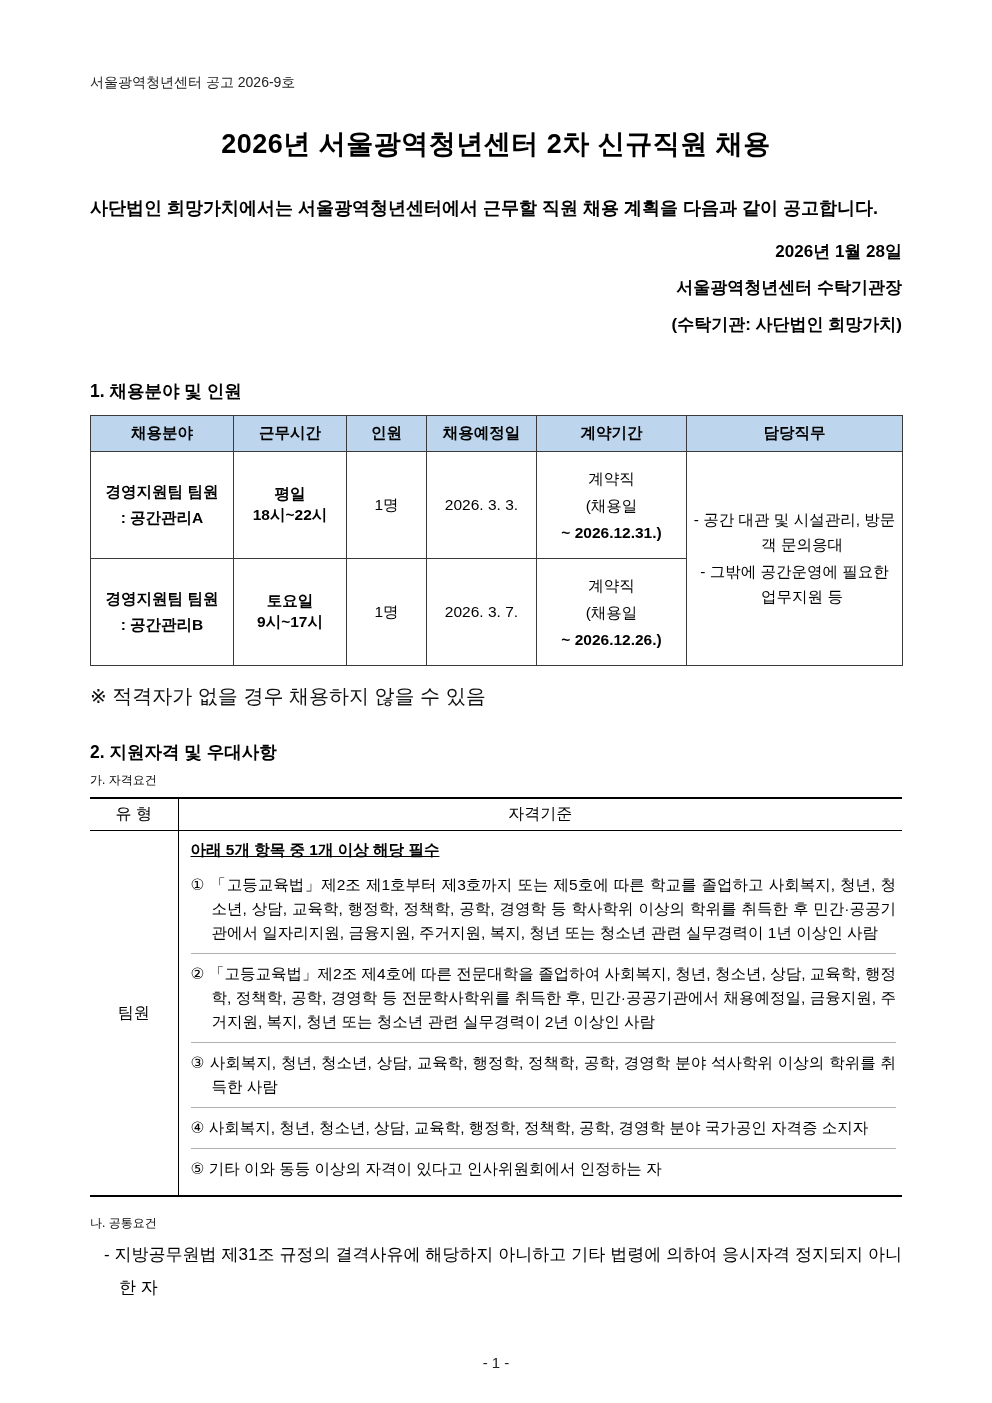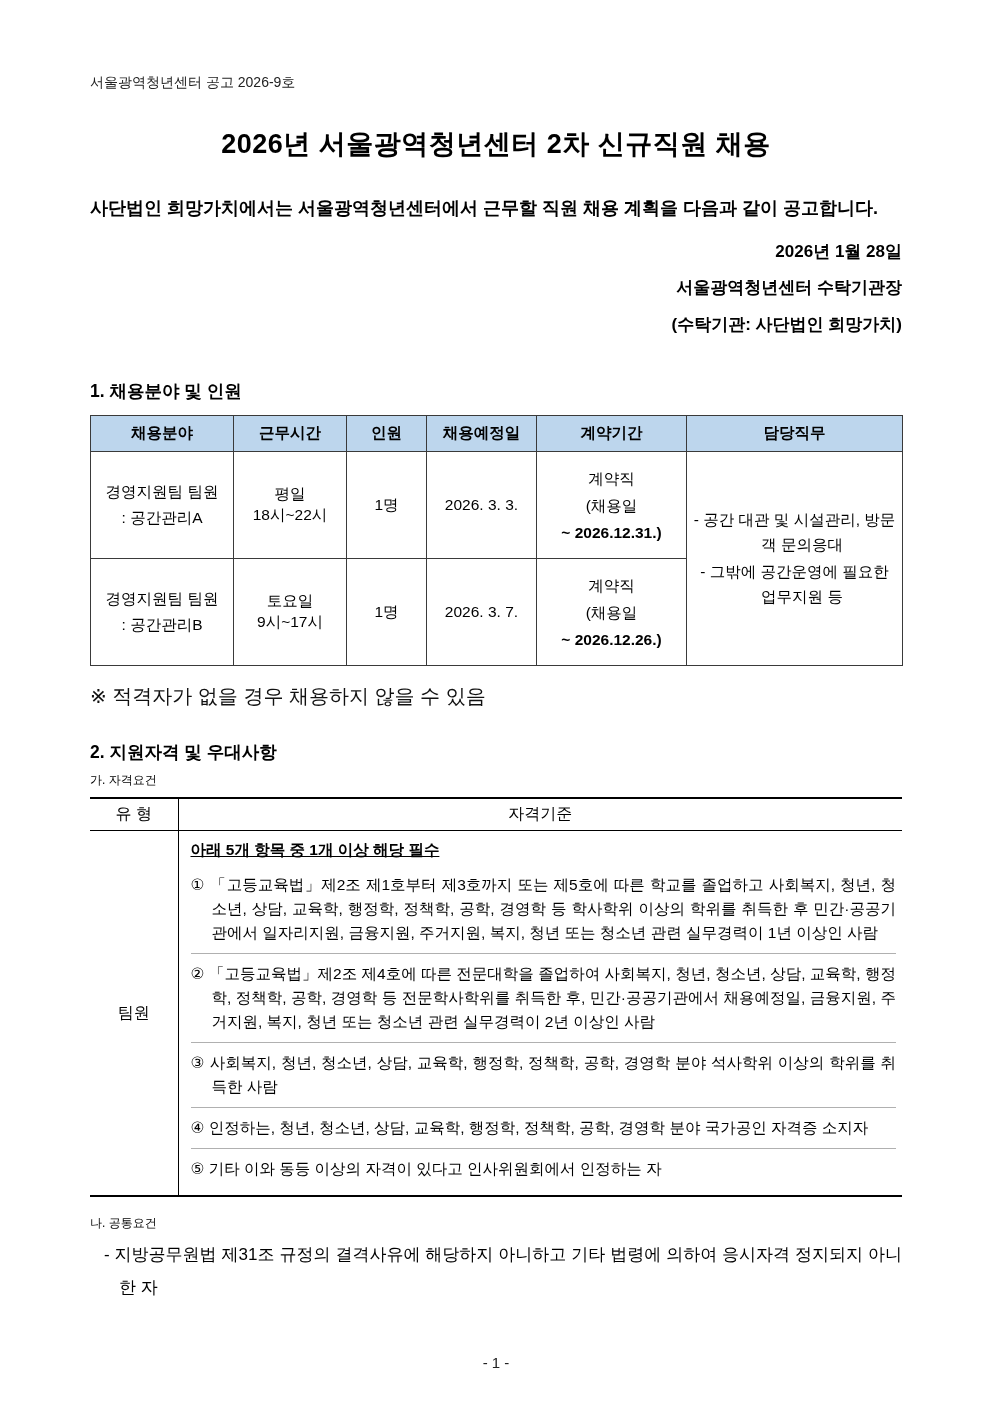--- a/index.html
+++ b/index.html
@@ -48,21 +48,21 @@
     border: 1px solid #3a3a3a;
     text-align: center; vertical-align: middle;
     padding: 4px 6px;
   }
   table.recruit thead tr { height: 36px; }
   table.recruit thead th {
     background: var(--table-header-bg, #BDD6ED);
     font-weight: 700;
   }
   table.recruit tbody tr { height: 107px; }
-  .preline { white-space: pre-line; }
+  .preline { white-space: pre-line; font-weight: bold; }
   td.pos { text-align: left; padding-left: 13px; line-height: 1.7; }
   td.contract div { line-height: 1.75; }
   .bold { font-weight: 700; }
   td.duty { text-align: left; padding: 10px 12px; }
   .duty-item {
     padding-left: 15px; text-indent: -15px;
     line-height: 1.6; margin: 2px 0;
   }
 
   .notes { margin-top: 12px; font-size: 20px; line-height: 1.8; color: #111; }
@@ -200,21 +200,21 @@
       </tr>
     </thead>
     <tbody>
       <tr>
         <td class="type-cell">팀원</td>
         <td class="criteria-cell">
           <div class="crit-head">아래 5개 항목 중 1개 이상 해당 필수</div>
           <div class="crit-item">① 「고등교육법」제2조 제1호부터 제3호까지 또는 제5호에 따른 학교를 졸업하고 사회복지, 청년, 청소년, 상담, 교육학, 행정학, 정책학, 공학, 경영학 등 학사학위 이상의 학위를 취득한 후 민간·공공기관에서 일자리지원, 금융지원, 주거지원, 복지, 청년 또는 청소년 관련 실무경력이 1년 이상인 사람</div>
           <div class="crit-item">② 「고등교육법」제2조 제4호에 따른 전문대학을 졸업하여 사회복지, 청년, 청소년, 상담, 교육학, 행정학, 정책학, 공학, 경영학 등 전문학사학위를 취득한 후, 민간·공공기관에서 채용예정일, 금융지원, 주거지원, 복지, 청년 또는 청소년 관련 실무경력이 2년 이상인 사람</div>
           <div class="crit-item">③ 사회복지, 청년, 청소년, 상담, 교육학, 행정학, 정책학, 공학, 경영학 분야 석사학위 이상의 학위를 취득한 사람</div>
-          <div class="crit-item">④ 인정하는, 청년, 청소년, 상담, 교육학, 행정학, 정책학, 공학, 경영학 분야 국가공인 자격증 소지자</div>
+          <div class="crit-item">④ 사회복지, 청년, 청소년, 상담, 교육학, 행정학, 정책학, 공학, 경영학 분야 국가공인 자격증 소지자</div>
           <div class="crit-item">⑤ 기타 이와 동등 이상의 자격이 있다고 인사위원회에서 인정하는 자</div>
         </td>
       </tr>
     </tbody>
   </table>
 
   <div class="subhead sub-b">나. 공통요건</div>
   <p class="common-req">- 지방공무원법 제31조 규정의 결격사유에 해당하지 아니하고 기타 법령에 의하여 응시자격 정지되지 아니한 자</p>
 
   <div class="footer">- 1 -</div>

